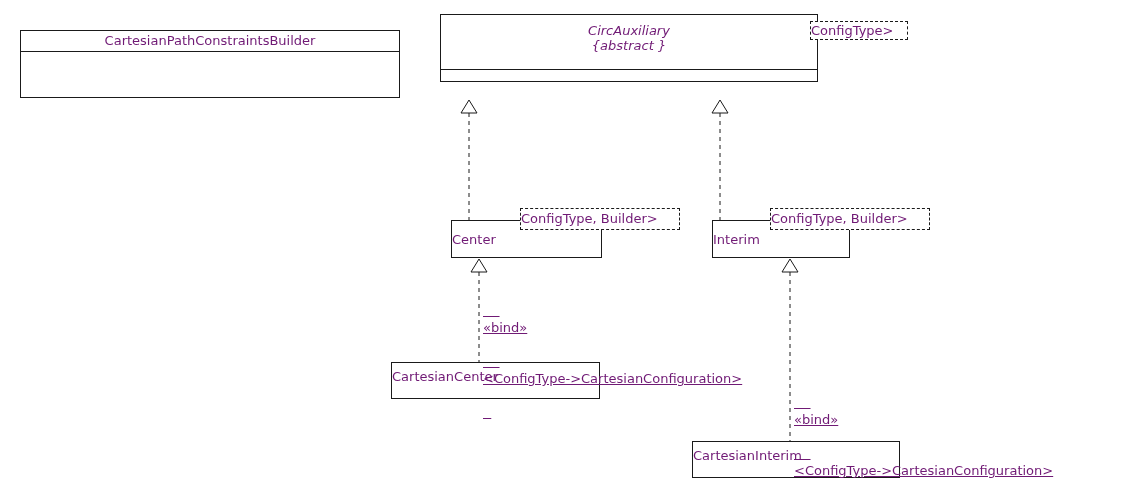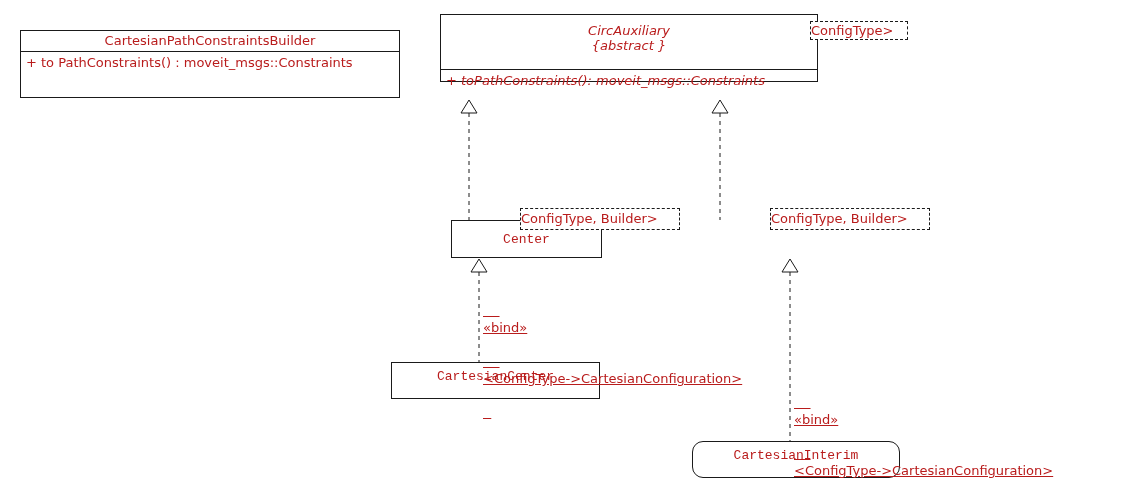--- a/index.html
+++ b/index.html
@@ -1,26 +1,26 @@
 <!DOCTYPE html>
 <html><head>
 <meta charset="utf-8">
 <style>
   html,body { margin:0; padding:0; background:#ffffff; }
   .canvas {
     position:relative; width:1140px; height:500px; background:#ffffff;
     font-family:"DejaVu Sans","Liberation Sans",sans-serif;
-    font-size:13px; color:#b91c1c; overflow:hidden;
+    font-size:13px; color:#701a75; overflow:hidden;
   }
   .cls {
     position:absolute; border:1px solid #1a1a1a; background:#ffffff;
     box-sizing:border-box; z-index:2;
   }
   .cls .title { text-align:center; border-bottom:1px solid #1a1a1a; }
-  .cls .title-only { text-align:center;font-family:Liberation Mono, monospace; }
+  .cls .title-only { text-align:left; }
   .cls .method { padding:3px 5px 0 5px; white-space:nowrap; }
   .tmpl {
     position:absolute; border:1px dashed #1a1a1a; background:#ffffff;
     box-sizing:border-box; text-align:left; z-index:3; white-space:nowrap;
     overflow:hidden;
   }
   .connectors {
     position:absolute; left:0; top:0; z-index:4; pointer-events:none;
   }
   .bind-label {
@@ -35,51 +35,52 @@
   
   #boxC { left:451px; top:220px; width:151px; height:38px; }
   #boxC .title-only { line-height:37px; }
   
   #boxD { left:712px; top:220px; width:138px; height:38px; }
   #boxD .title-only { line-height:37px; }
   
   #boxE { left:391px; top:362px; width:209px; height:37px; }
   #boxE .title-only { padding-top:6px; }
   
-  #boxF { left:692px; top:441px; width:208px; height:37px;border-radius:11px; }
+  #boxF { left:692px; top:441px; width:208px; height:37px; }
   #boxF .title-only { padding-top:6px; }
   
   #tmplB { left:810px; top:21px;  width:98px;  height:19px; line-height:17px; }
   #tmplC { left:520px; top:208px; width:160px; height:22px; line-height:20px; }
   #tmplD { left:770px; top:208px; width:160px; height:22px; line-height:20px; }
   
   #bindC { left:483px; top:285px; }
   #bindD { left:794px; top:377px; }
 </style>
 </head>
 <body>
 
 <div class="canvas">
 
   <div class="cls" id="boxA">
     <div class="title">CartesianPathConstraintsBuilder</div>
-    <div class="method">+ to PathConstraints() : moveit_msgs::Constraints</div>
   </div>
 
   <div class="cls" id="boxB">
     <div class="title"><span>CircAuxiliary</span><br>
       <span>{abstract }</span>
     </div>
-    <div class="method">+ toPathConstraints(): moveit_msgs::Constraints</div>
   </div>
 
   <div class="cls" id="boxC">
     <div class="title-only">Center</div>
   </div>
 
+  <div class="cls" id="boxD">
+    <div class="title-only">Interim</div>
+  </div>
 
   <div class="cls" id="boxE">
     <div class="title-only">CartesianCenter</div>
   </div>
 
   <div class="cls" id="boxF">
     <div class="title-only">CartesianInterim</div>
   </div>
 
   <div class="tmpl" id="tmplB">ConfigType&gt;</div>

